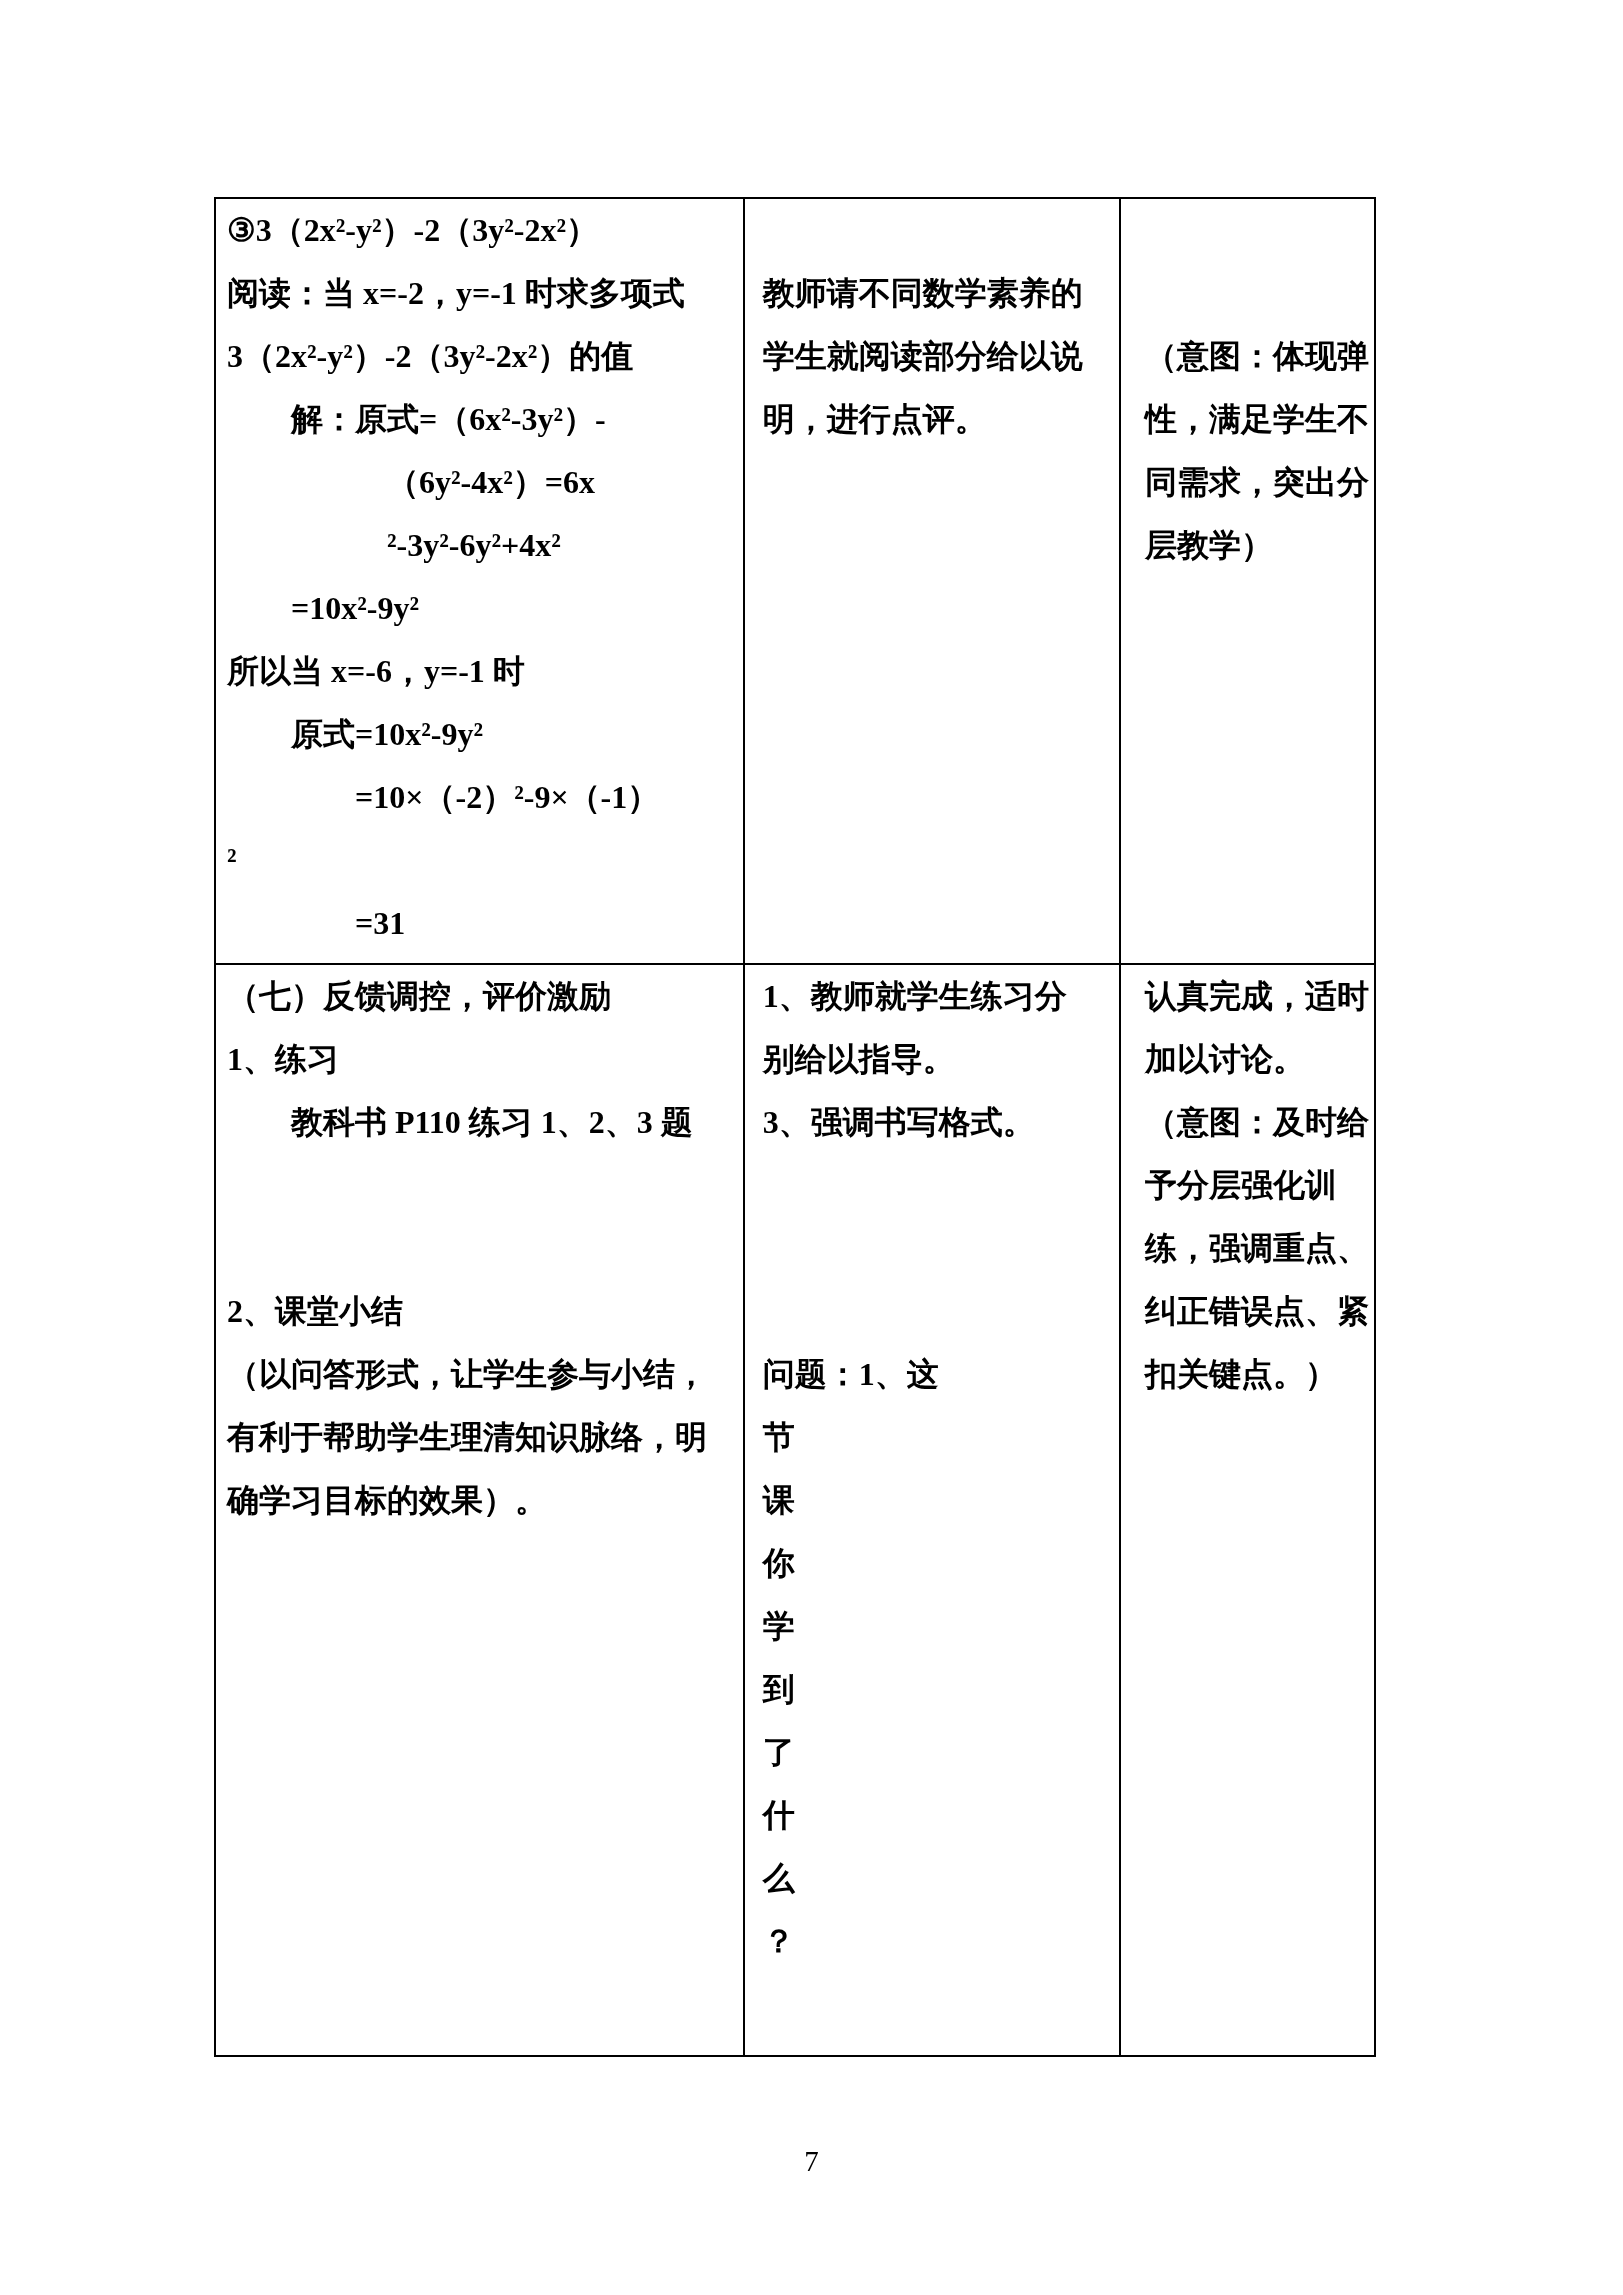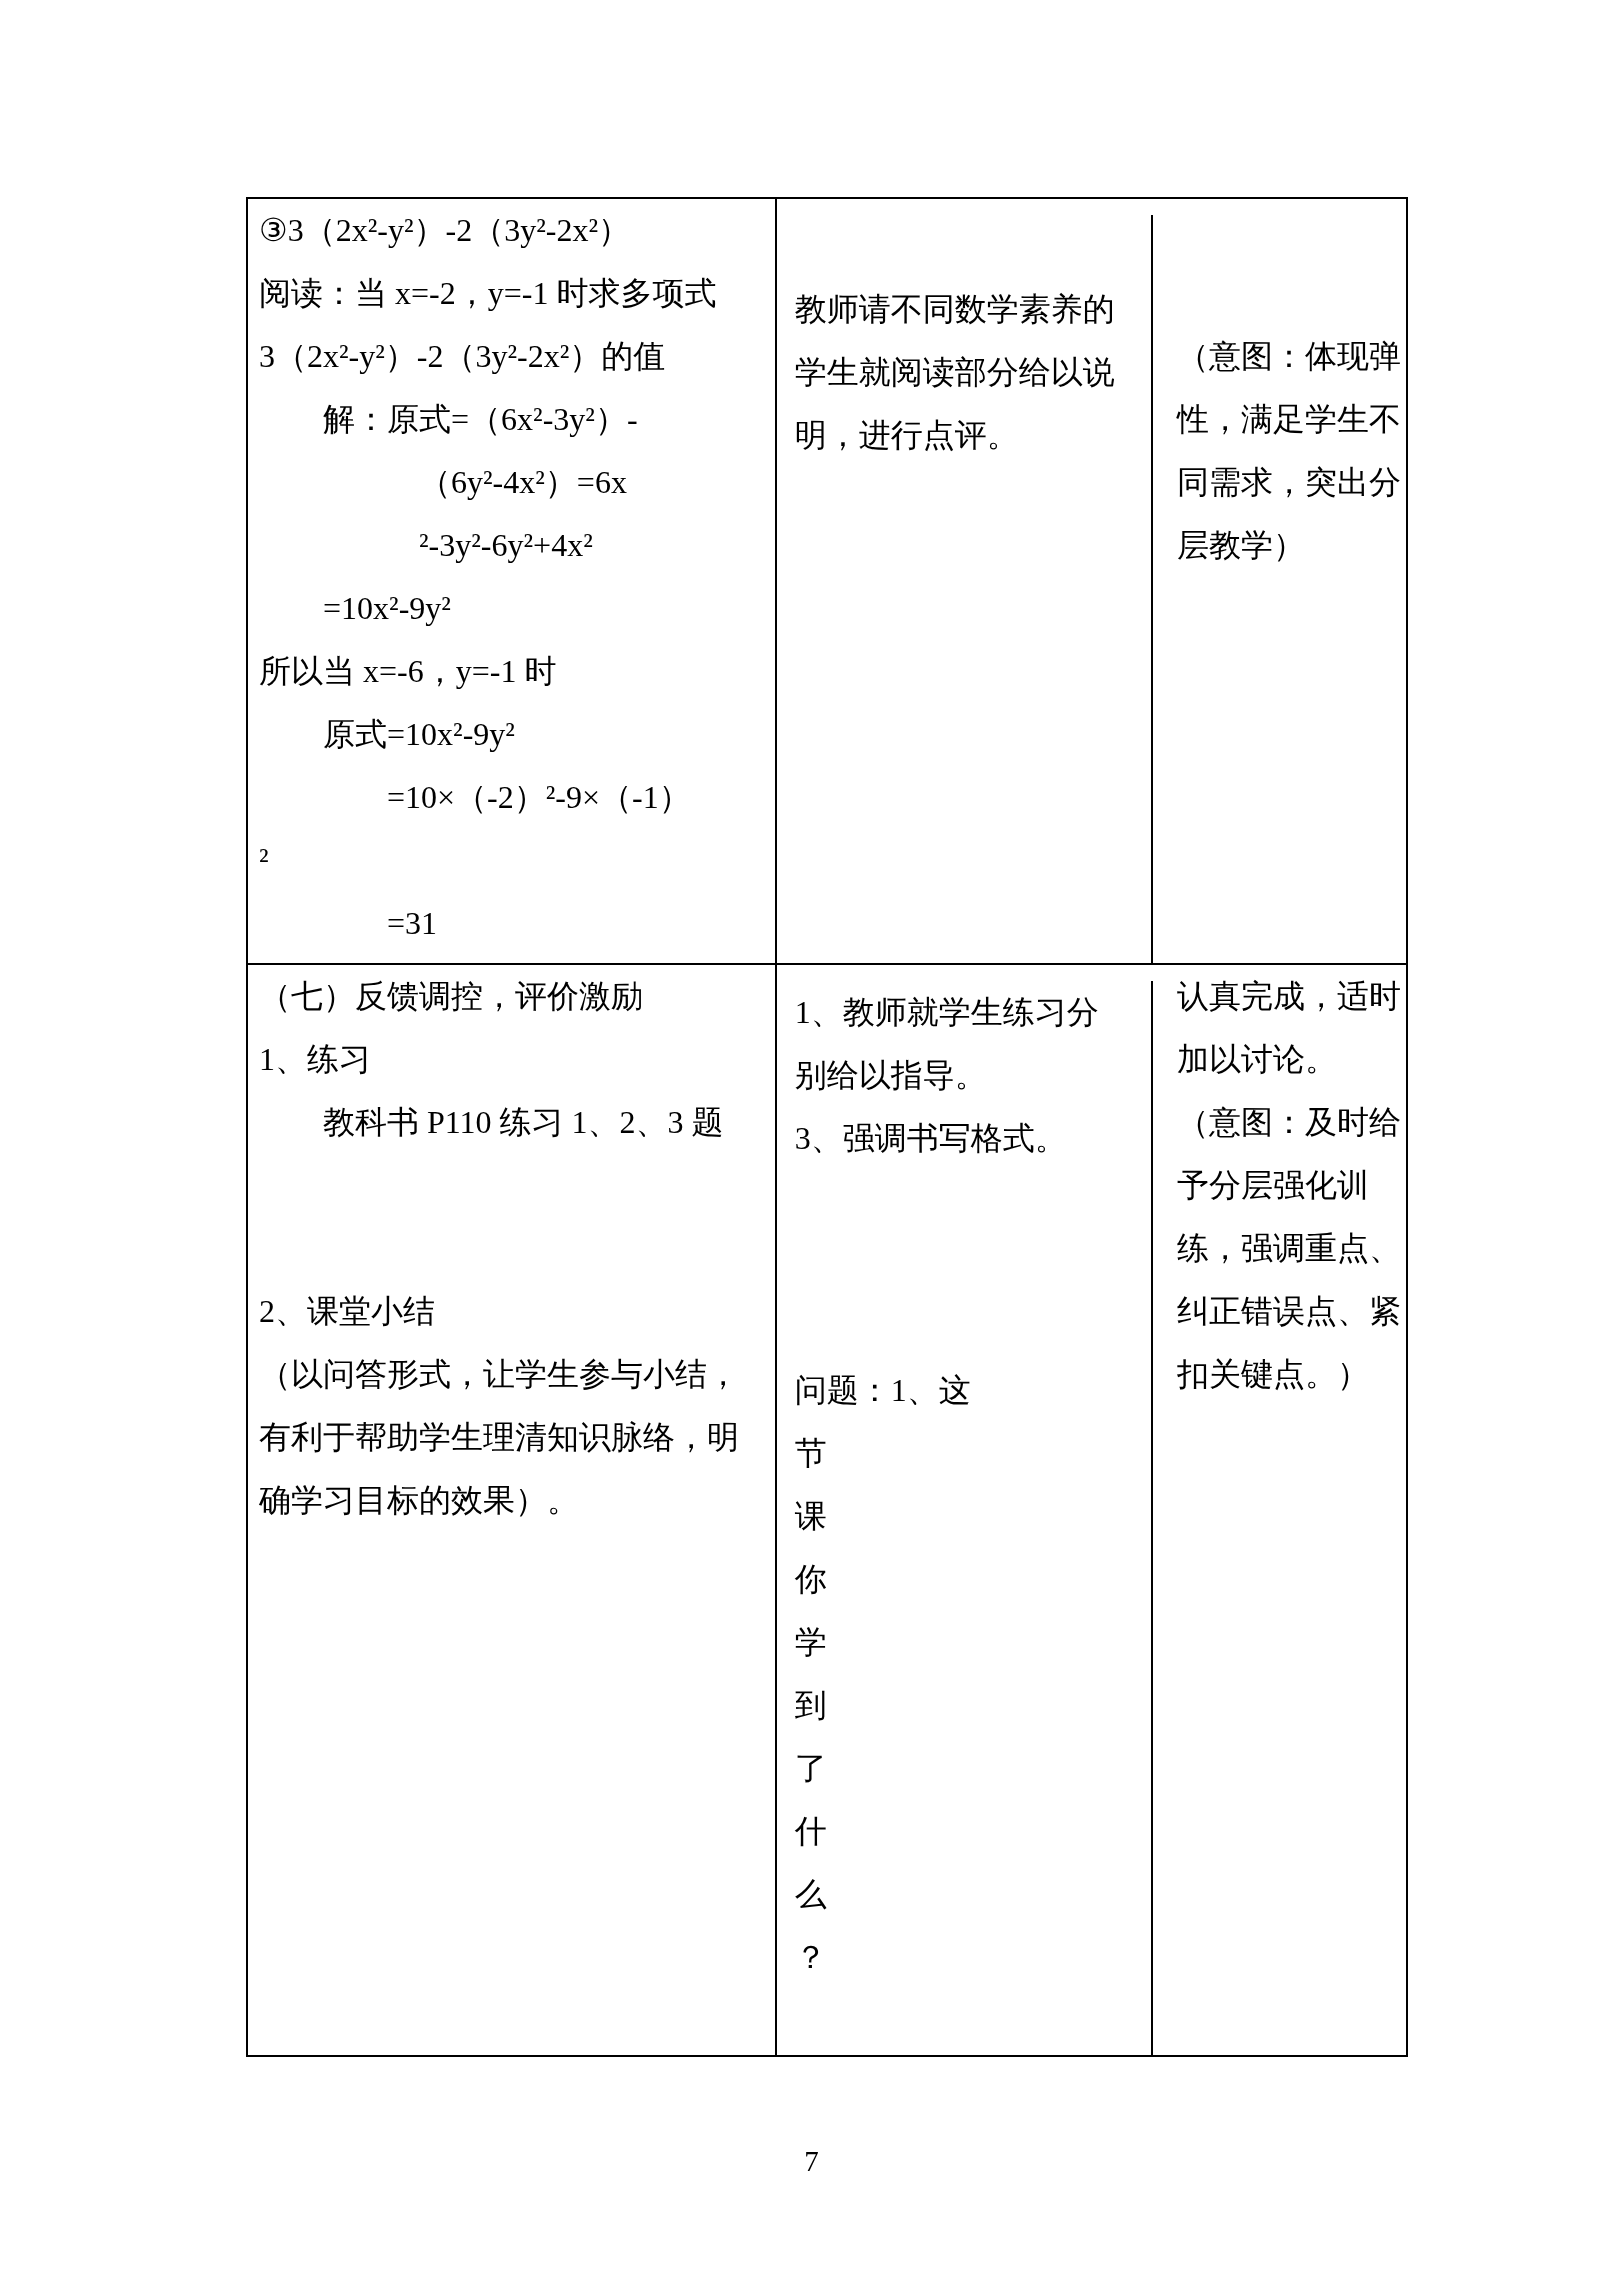--- a/index.html
+++ b/index.html
@@ -6,36 +6,37 @@
   .page{
     position:relative;
     width:1623px;height:2295px;
     background:#ffffff;
     font-family:"Liberation Serif","DejaVu Serif",serif;
     color:#000;
     overflow:hidden;
   }
   .doc-table{
     position:absolute;
-    left:246px;top:197px;
+    left:214px;top:197px;
     width:1162px;height:1860px;
     box-sizing:border-box;
     border:2px solid #000;
     display:grid;
     grid-template-columns:529px 376px 1fr;
     grid-template-rows:766px 1fr;
+    font-weight:bold;
   }
   .cell{
     box-sizing:border-box;
     overflow:hidden;
     padding:0 6.8px 0 11px;
   }
   .cell.c0,.cell.c1{border-right:2px solid #000;}
   .cell.r0{border-bottom:2px solid #000;}
-  .cell.c1{padding-left:17.7px;margin-top:16px;}
+  .cell.c1{padding-left:17.7px;}
   .cell.c2{padding-left:24px;padding-right:5.5px;}
   .line{
     height:63px;
     line-height:63px;
     font-size:32px;
     white-space:pre;
     letter-spacing:0;
   }
   .line.right{
     text-align:left;

